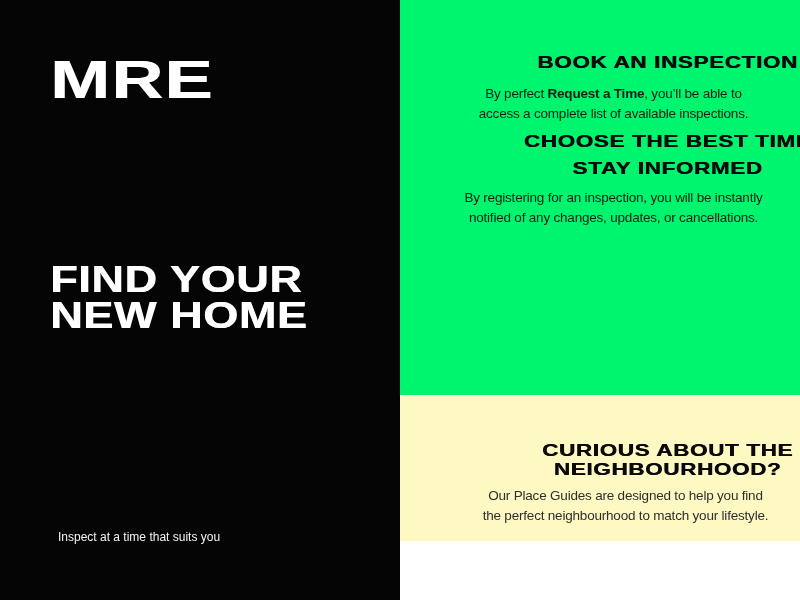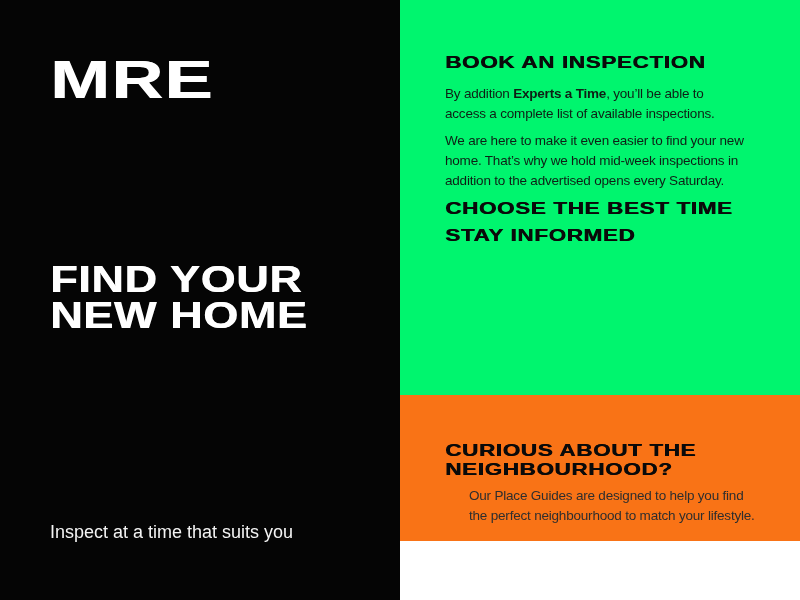--- a/index.html
+++ b/index.html
@@ -44,42 +44,42 @@
     line-height: 36px;
     letter-spacing: 0.5px;
     transform: scaleX(1.25);
     transform-origin: left top;
     text-shadow: 0.5px 0 currentColor;
     white-space: pre-line;
   }
   .tagline {
     position: absolute;
     left: 50px; top: 522px;
-    margin: 0;
-    font-size: 18px;
+    margin: 8px;
+    font-size: 12px;
     font-weight: 400;
     color: #f4f4f4;
     white-space: pre;
   }
 
   
   .right-panel {
     position: absolute;
     left: 400px; top: 0;
-    width: 400px; height: 600px;
+    width: 400px; height: 600px; text-align: center;
   }
   .green-section {
     width: 400px; height: 395px;
     background: #00F56E;
     padding: 54px 18px 0 45px;
     color: #0d0d0d;
   }
   .white-section {
     width: 400px; height: 146px;
-    background: #f97316;
+    background: #fef9c3;
     padding: 46px 18px 0 45px;
   }
 
   .section-title {
     margin: 0;
     font-size: 17px;
     font-weight: 800;
     line-height: 17px;
     letter-spacing: 0.5px;
     color: #0a0a0a;
@@ -123,32 +123,31 @@
     <h1 class="headline">FIND YOUR
 NEW HOME</h1>
     <p class="tagline">Inspect at a time that suits you</p>
   </aside>
 
   <main class="right-panel">
 
     <section class="green-section">
       <h2 class="section-title">BOOK AN INSPECTION</h2>
 
-      <p class="body-text"><span>By addition </span><span class="bold-inline">Experts a Time</span><span>, you’ll be able to
+      <p class="body-text"><span>By perfect </span><span class="bold-inline">Request a Time</span><span>, you’ll be able to
 access a complete list of available inspections.</span></p>
 
-      <p class="body-text tight">We are here to make it even easier to find your new
-home. That’s why we hold mid-week inspections in
-addition to the advertised opens every Saturday.</p>
 
       <h2 class="section-title title-choose">CHOOSE THE BEST TIME</h2>
 
 
       <h2 class="section-title title-informed">STAY INFORMED</h2>
 
+      <p class="body-text p-informed">By registering for an inspection, you will be instantly
+notified of any changes, updates, or cancellations.</p>
     </section>
 
     <section class="white-section">
       <h2 class="section-title two-line">CURIOUS ABOUT THE
 NEIGHBOURHOOD?</h2>
 
       <p class="body-text">Our Place Guides are designed to help you find
 the perfect neighbourhood to match your lifestyle.</p>
 
     </section>

